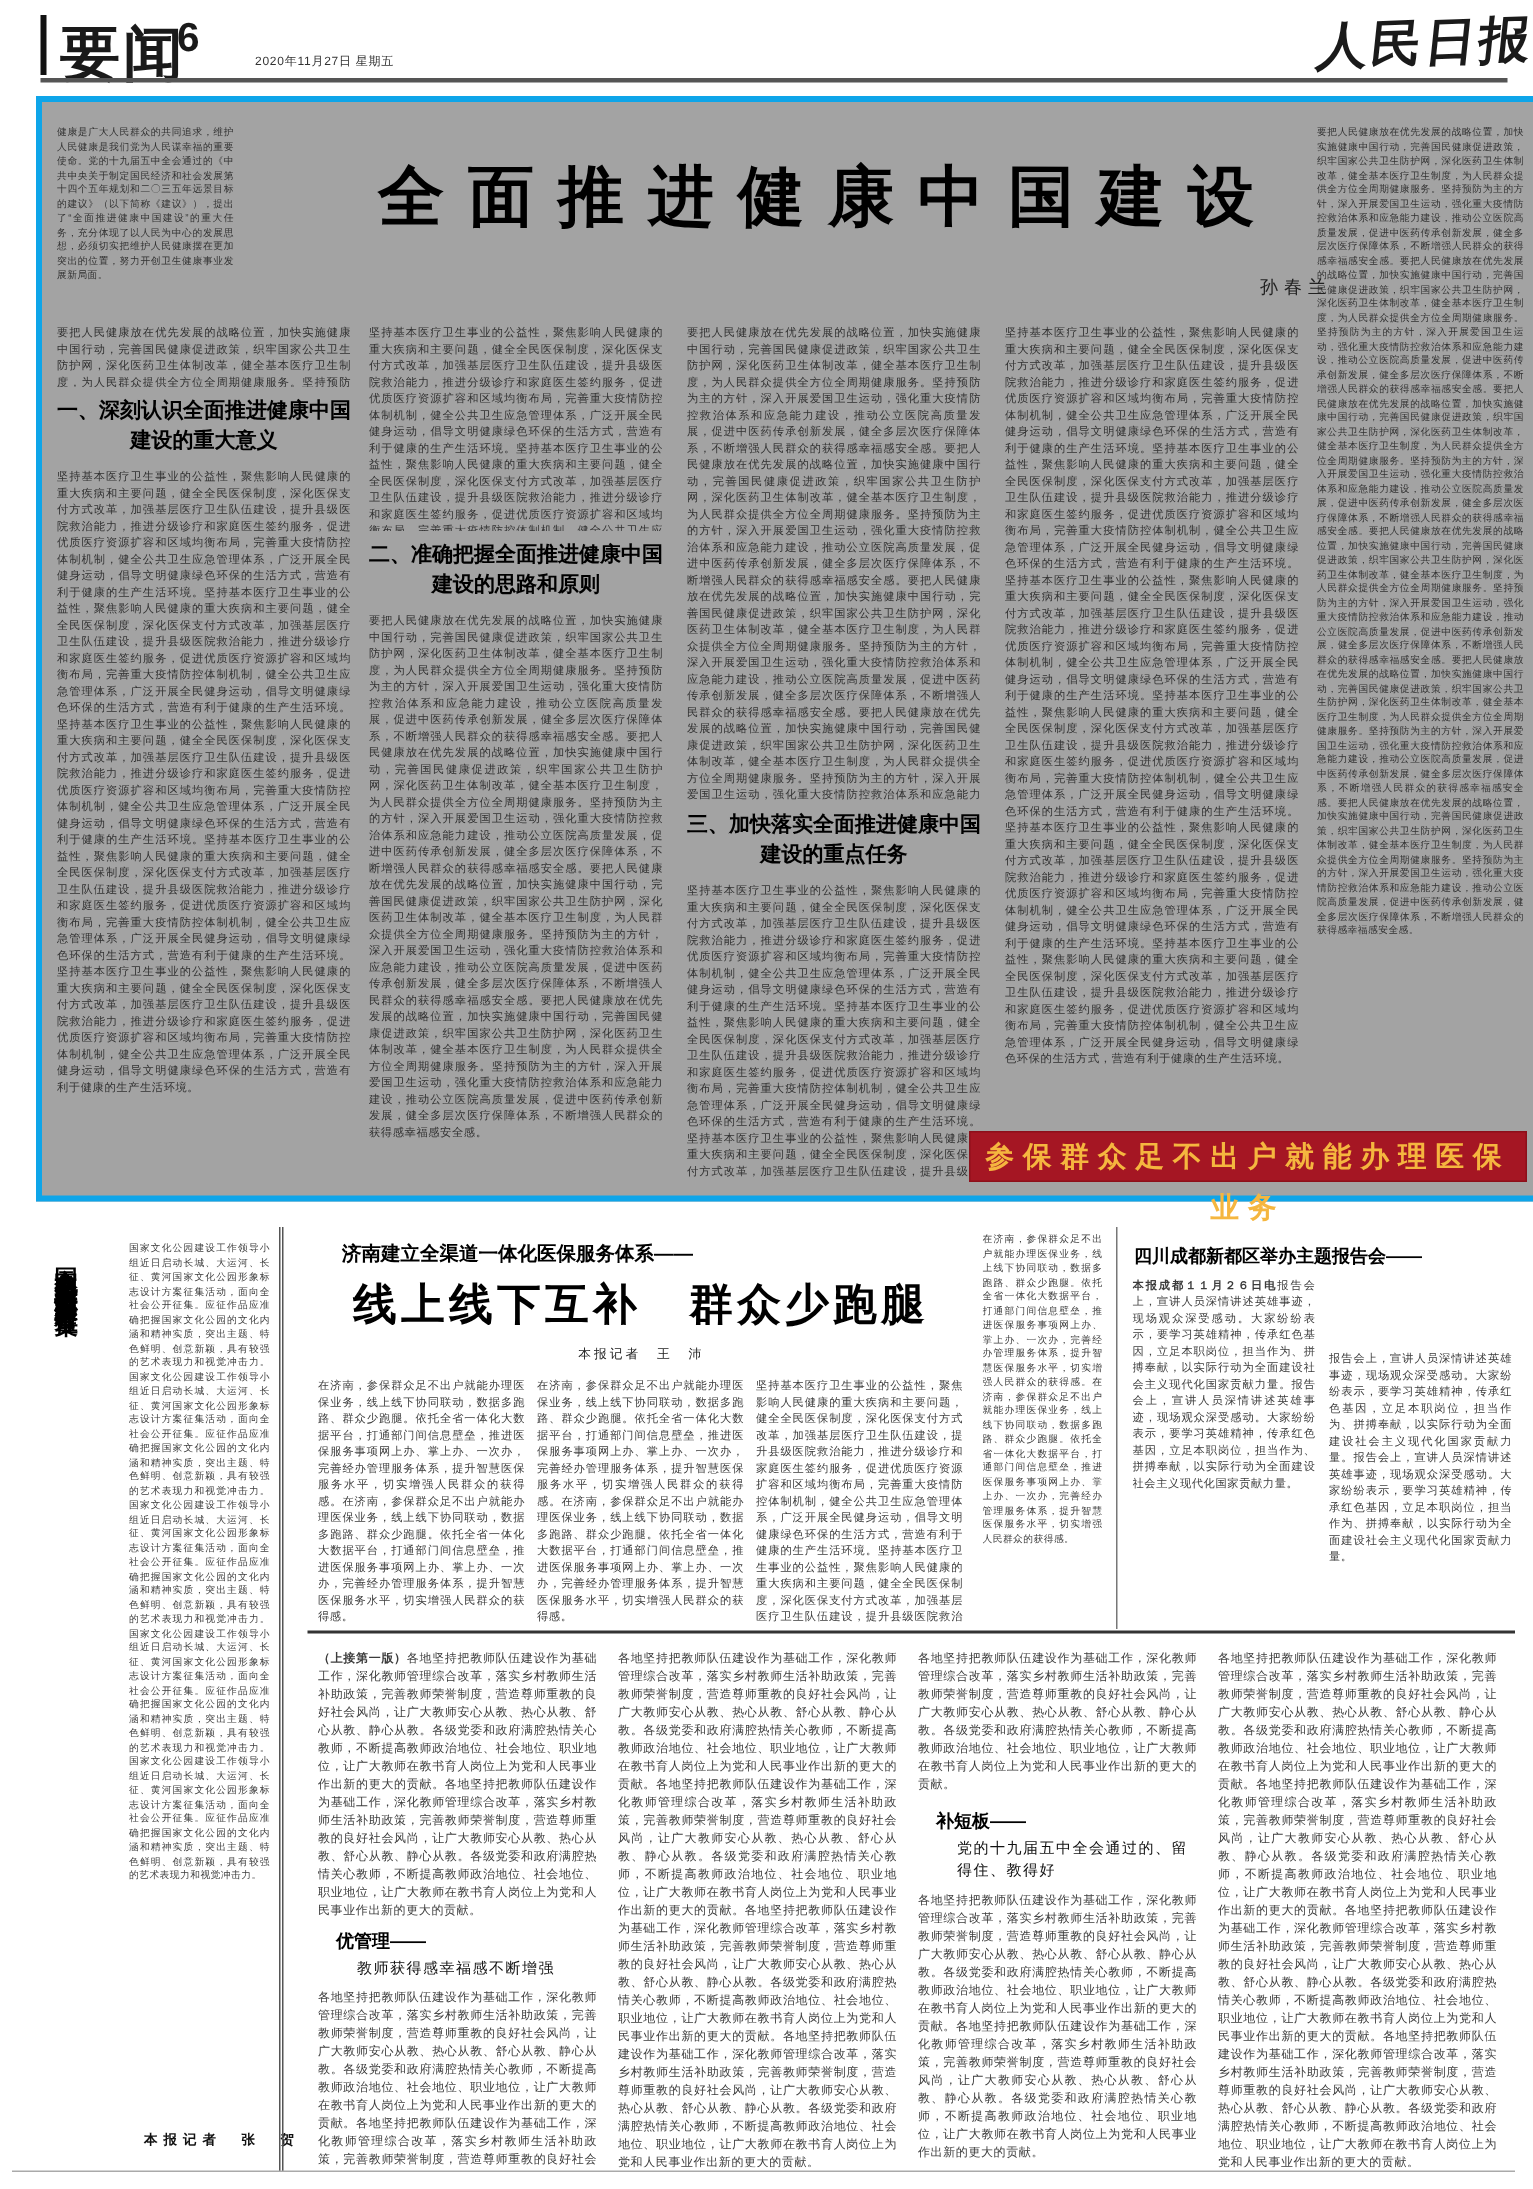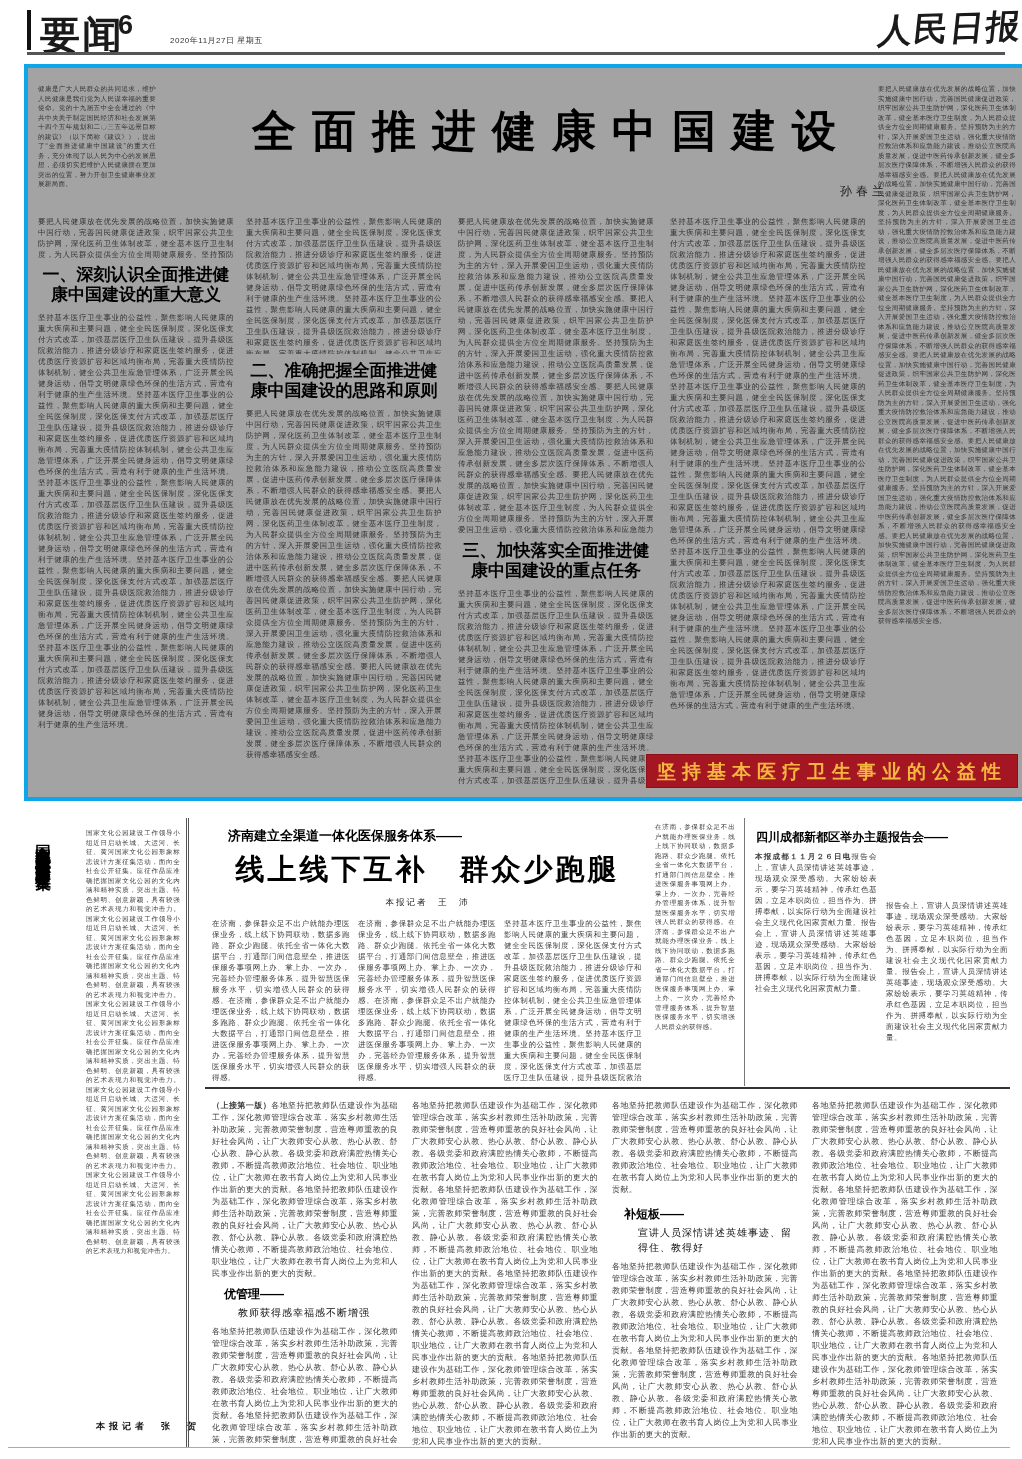--- a/index.html
+++ b/index.html
@@ -21,21 +21,21 @@
               white-space:nowrap;font-family:"Liberation Sans",sans-serif;color:#000;}
   .main-byline{font-size:12px;text-align:right;letter-spacing:4px;color:#222;margin-top:22px;}
   
   .col{display:flex;flex-direction:column;overflow:hidden;box-sizing:border-box;}
   .col p{margin:0;text-align:justify;color:#222;overflow:hidden;
          filter:blur(.35px);opacity:.88;word-break:break-all;}
   .t7 p{font-size:7.5px;line-height:11px;letter-spacing:.4px;}
   .t6 p{font-size:6.5px;line-height:9.5px;letter-spacing:.3px;}
   .t8 p{font-size:8px;line-height:12px;letter-spacing:.4px;}
   .grow{flex:1;}
-  .sec-head{font-family:Liberation Sans, sans-serif;font-weight:bold;font-size:17px;
+  .sec-head{font-family:Liberation Mono, monospace;font-weight:bold;font-size:14px;
             line-height:20px;text-align:center;margin:7px 0;color:#000;filter:none;}
   
   .banner{background:#a51623;border:1px solid #8d0f1a;color:#f5b63f;font-weight:bold;
           font-size:19px;letter-spacing:6px;text-align:center;line-height:34px;box-sizing:border-box;}
   
   .vert-title{writing-mode:vertical-rl;font-size:15.5px;font-weight:bold;letter-spacing:1.5px;
               font-family:"Liberation Serif",serif;color:#000;}
   .kicker{font-size:13px;font-weight:bold;white-space:nowrap;color:#000;}
   .kicker-sm{font-size:12px;font-weight:bold;white-space:nowrap;color:#000;}
   .mid-title{font-size:29px;font-weight:bold;text-align:center;letter-spacing:3px;white-space:nowrap;color:#000;}
@@ -91,21 +91,21 @@
     </div>
 
     <div class="abs col t7" style="left:642px;top:148px;width:196px;height:524px;">
       <p class="grow">坚持基本医疗卫生事业的公益性，聚焦影响人民健康的重大疾病和主要问题，健全全民医保制度，深化医保支付方式改革，加强基层医疗卫生队伍建设，提升县级医院救治能力，推进分级诊疗和家庭医生签约服务，促进优质医疗资源扩容和区域均衡布局，完善重大疫情防控体制机制，健全公共卫生应急管理体系，广泛开展全民健身运动，倡导文明健康绿色环保的生活方式，营造有利于健康的生产生活环境。坚持基本医疗卫生事业的公益性，聚焦影响人民健康的重大疾病和主要问题，健全全民医保制度，深化医保支付方式改革，加强基层医疗卫生队伍建设，提升县级医院救治能力，推进分级诊疗和家庭医生签约服务，促进优质医疗资源扩容和区域均衡布局，完善重大疫情防控体制机制，健全公共卫生应急管理体系，广泛开展全民健身运动，倡导文明健康绿色环保的生活方式，营造有利于健康的生产生活环境。坚持基本医疗卫生事业的公益性，聚焦影响人民健康的重大疾病和主要问题，健全全民医保制度，深化医保支付方式改革，加强基层医疗卫生队伍建设，提升县级医院救治能力，推进分级诊疗和家庭医生签约服务，促进优质医疗资源扩容和区域均衡布局，完善重大疫情防控体制机制，健全公共卫生应急管理体系，广泛开展全民健身运动，倡导文明健康绿色环保的生活方式，营造有利于健康的生产生活环境。坚持基本医疗卫生事业的公益性，聚焦影响人民健康的重大疾病和主要问题，健全全民医保制度，深化医保支付方式改革，加强基层医疗卫生队伍建设，提升县级医院救治能力，推进分级诊疗和家庭医生签约服务，促进优质医疗资源扩容和区域均衡布局，完善重大疫情防控体制机制，健全公共卫生应急管理体系，广泛开展全民健身运动，倡导文明健康绿色环保的生活方式，营造有利于健康的生产生活环境。坚持基本医疗卫生事业的公益性，聚焦影响人民健康的重大疾病和主要问题，健全全民医保制度，深化医保支付方式改革，加强基层医疗卫生队伍建设，提升县级医院救治能力，推进分级诊疗和家庭医生签约服务，促进优质医疗资源扩容和区域均衡布局，完善重大疫情防控体制机制，健全公共卫生应急管理体系，广泛开展全民健身运动，倡导文明健康绿色环保的生活方式，营造有利于健康的生产生活环境。坚持基本医疗卫生事业的公益性，聚焦影响人民健康的重大疾病和主要问题，健全全民医保制度，深化医保支付方式改革，加强基层医疗卫生队伍建设，提升县级医院救治能力，推进分级诊疗和家庭医生签约服务，促进优质医疗资源扩容和区域均衡布局，完善重大疫情防控体制机制，健全公共卫生应急管理体系，广泛开展全民健身运动，倡导文明健康绿色环保的生活方式，营造有利于健康的生产生活环境。</p>
     </div>
 
     <div class="abs col t6" style="left:850px;top:16px;width:138px;height:656px;">
       <p class="grow">要把人民健康放在优先发展的战略位置，加快实施健康中国行动，完善国民健康促进政策，织牢国家公共卫生防护网，深化医药卫生体制改革，健全基本医疗卫生制度，为人民群众提供全方位全周期健康服务。坚持预防为主的方针，深入开展爱国卫生运动，强化重大疫情防控救治体系和应急能力建设，推动公立医院高质量发展，促进中医药传承创新发展，健全多层次医疗保障体系，不断增强人民群众的获得感幸福感安全感。要把人民健康放在优先发展的战略位置，加快实施健康中国行动，完善国民健康促进政策，织牢国家公共卫生防护网，深化医药卫生体制改革，健全基本医疗卫生制度，为人民群众提供全方位全周期健康服务。坚持预防为主的方针，深入开展爱国卫生运动，强化重大疫情防控救治体系和应急能力建设，推动公立医院高质量发展，促进中医药传承创新发展，健全多层次医疗保障体系，不断增强人民群众的获得感幸福感安全感。要把人民健康放在优先发展的战略位置，加快实施健康中国行动，完善国民健康促进政策，织牢国家公共卫生防护网，深化医药卫生体制改革，健全基本医疗卫生制度，为人民群众提供全方位全周期健康服务。坚持预防为主的方针，深入开展爱国卫生运动，强化重大疫情防控救治体系和应急能力建设，推动公立医院高质量发展，促进中医药传承创新发展，健全多层次医疗保障体系，不断增强人民群众的获得感幸福感安全感。要把人民健康放在优先发展的战略位置，加快实施健康中国行动，完善国民健康促进政策，织牢国家公共卫生防护网，深化医药卫生体制改革，健全基本医疗卫生制度，为人民群众提供全方位全周期健康服务。坚持预防为主的方针，深入开展爱国卫生运动，强化重大疫情防控救治体系和应急能力建设，推动公立医院高质量发展，促进中医药传承创新发展，健全多层次医疗保障体系，不断增强人民群众的获得感幸福感安全感。要把人民健康放在优先发展的战略位置，加快实施健康中国行动，完善国民健康促进政策，织牢国家公共卫生防护网，深化医药卫生体制改革，健全基本医疗卫生制度，为人民群众提供全方位全周期健康服务。坚持预防为主的方针，深入开展爱国卫生运动，强化重大疫情防控救治体系和应急能力建设，推动公立医院高质量发展，促进中医药传承创新发展，健全多层次医疗保障体系，不断增强人民群众的获得感幸福感安全感。要把人民健康放在优先发展的战略位置，加快实施健康中国行动，完善国民健康促进政策，织牢国家公共卫生防护网，深化医药卫生体制改革，健全基本医疗卫生制度，为人民群众提供全方位全周期健康服务。坚持预防为主的方针，深入开展爱国卫生运动，强化重大疫情防控救治体系和应急能力建设，推动公立医院高质量发展，促进中医药传承创新发展，健全多层次医疗保障体系，不断增强人民群众的获得感幸福感安全感。</p>
     </div>
 
-    <div class="abs banner" style="left:618px;top:686px;width:372px;height:34px;">坚持基本医疗卫生事业的公益性</div>
+    <div class="abs banner" style="left:618px;top:686px;width:372px;height:34px;">参保群众足不出户就能办理医保业务</div>
   </div>
 
   <div class="abs vert-title" style="left:32px;top:832px;height:360px;">国家文化公园形象标志设计方案面向社会公开征集</div>
   <div class="abs col t6" style="left:86px;top:828px;width:94px;height:585px;">
     <p class="grow">国家文化公园建设工作领导小组近日启动长城、大运河、长征、黄河国家文化公园形象标志设计方案征集活动，面向全社会公开征集。应征作品应准确把握国家文化公园的文化内涵和精神实质，突出主题、特色鲜明、创意新颖，具有较强的艺术表现力和视觉冲击力。国家文化公园建设工作领导小组近日启动长城、大运河、长征、黄河国家文化公园形象标志设计方案征集活动，面向全社会公开征集。应征作品应准确把握国家文化公园的文化内涵和精神实质，突出主题、特色鲜明、创意新颖，具有较强的艺术表现力和视觉冲击力。国家文化公园建设工作领导小组近日启动长城、大运河、长征、黄河国家文化公园形象标志设计方案征集活动，面向全社会公开征集。应征作品应准确把握国家文化公园的文化内涵和精神实质，突出主题、特色鲜明、创意新颖，具有较强的艺术表现力和视觉冲击力。国家文化公园建设工作领导小组近日启动长城、大运河、长征、黄河国家文化公园形象标志设计方案征集活动，面向全社会公开征集。应征作品应准确把握国家文化公园的文化内涵和精神实质，突出主题、特色鲜明、创意新颖，具有较强的艺术表现力和视觉冲击力。国家文化公园建设工作领导小组近日启动长城、大运河、长征、黄河国家文化公园形象标志设计方案征集活动，面向全社会公开征集。应征作品应准确把握国家文化公园的文化内涵和精神实质，突出主题、特色鲜明、创意新颖，具有较强的艺术表现力和视觉冲击力。</p>
   </div>
   <div class="abs signature" style="left:96px;top:1420px;">本报记者　张　贺</div>
 
   <div class="abs divider-double" style="left:186px;top:818px;height:630px;"></div>
 
@@ -142,21 +142,21 @@
     <div class="sub-head">优管理——</div>
     <div class="sub-sub">教师获得感幸福感不断增强</div>
     <p class="grow">各地坚持把教师队伍建设作为基础工作，深化教师管理综合改革，落实乡村教师生活补助政策，完善教师荣誉制度，营造尊师重教的良好社会风尚，让广大教师安心从教、热心从教、舒心从教、静心从教。各级党委和政府满腔热情关心教师，不断提高教师政治地位、社会地位、职业地位，让广大教师在教书育人岗位上为党和人民事业作出新的更大的贡献。各地坚持把教师队伍建设作为基础工作，深化教师管理综合改革，落实乡村教师生活补助政策，完善教师荣誉制度，营造尊师重教的良好社会风尚，让广大教师安心从教、热心从教、舒心从教、静心从教。各级党委和政府满腔热情关心教师，不断提高教师政治地位、社会地位、职业地位，让广大教师在教书育人岗位上为党和人民事业作出新的更大的贡献。</p>
   </div>
   <div class="abs col t8" style="left:412px;top:1100px;width:186px;height:345px;">
     <p class="grow">各地坚持把教师队伍建设作为基础工作，深化教师管理综合改革，落实乡村教师生活补助政策，完善教师荣誉制度，营造尊师重教的良好社会风尚，让广大教师安心从教、热心从教、舒心从教、静心从教。各级党委和政府满腔热情关心教师，不断提高教师政治地位、社会地位、职业地位，让广大教师在教书育人岗位上为党和人民事业作出新的更大的贡献。各地坚持把教师队伍建设作为基础工作，深化教师管理综合改革，落实乡村教师生活补助政策，完善教师荣誉制度，营造尊师重教的良好社会风尚，让广大教师安心从教、热心从教、舒心从教、静心从教。各级党委和政府满腔热情关心教师，不断提高教师政治地位、社会地位、职业地位，让广大教师在教书育人岗位上为党和人民事业作出新的更大的贡献。各地坚持把教师队伍建设作为基础工作，深化教师管理综合改革，落实乡村教师生活补助政策，完善教师荣誉制度，营造尊师重教的良好社会风尚，让广大教师安心从教、热心从教、舒心从教、静心从教。各级党委和政府满腔热情关心教师，不断提高教师政治地位、社会地位、职业地位，让广大教师在教书育人岗位上为党和人民事业作出新的更大的贡献。各地坚持把教师队伍建设作为基础工作，深化教师管理综合改革，落实乡村教师生活补助政策，完善教师荣誉制度，营造尊师重教的良好社会风尚，让广大教师安心从教、热心从教、舒心从教、静心从教。各级党委和政府满腔热情关心教师，不断提高教师政治地位、社会地位、职业地位，让广大教师在教书育人岗位上为党和人民事业作出新的更大的贡献。</p>
   </div>
   <div class="abs col t8" style="left:612px;top:1100px;width:186px;height:345px;">
     <p style="height:98px;">各地坚持把教师队伍建设作为基础工作，深化教师管理综合改革，落实乡村教师生活补助政策，完善教师荣誉制度，营造尊师重教的良好社会风尚，让广大教师安心从教、热心从教、舒心从教、静心从教。各级党委和政府满腔热情关心教师，不断提高教师政治地位、社会地位、职业地位，让广大教师在教书育人岗位上为党和人民事业作出新的更大的贡献。</p>
     <div class="sub-head">补短板——</div>
-    <div class="sub-sub">宣讲人员深情讲述英雄事迹、留得住、教得好</div>
+    <div class="sub-sub">党的十九届五中全会通过的、留得住、教得好</div>
     <p class="grow">各地坚持把教师队伍建设作为基础工作，深化教师管理综合改革，落实乡村教师生活补助政策，完善教师荣誉制度，营造尊师重教的良好社会风尚，让广大教师安心从教、热心从教、舒心从教、静心从教。各级党委和政府满腔热情关心教师，不断提高教师政治地位、社会地位、职业地位，让广大教师在教书育人岗位上为党和人民事业作出新的更大的贡献。各地坚持把教师队伍建设作为基础工作，深化教师管理综合改革，落实乡村教师生活补助政策，完善教师荣誉制度，营造尊师重教的良好社会风尚，让广大教师安心从教、热心从教、舒心从教、静心从教。各级党委和政府满腔热情关心教师，不断提高教师政治地位、社会地位、职业地位，让广大教师在教书育人岗位上为党和人民事业作出新的更大的贡献。</p>
   </div>
   <div class="abs col t8" style="left:812px;top:1100px;width:186px;height:345px;">
     <p class="grow">各地坚持把教师队伍建设作为基础工作，深化教师管理综合改革，落实乡村教师生活补助政策，完善教师荣誉制度，营造尊师重教的良好社会风尚，让广大教师安心从教、热心从教、舒心从教、静心从教。各级党委和政府满腔热情关心教师，不断提高教师政治地位、社会地位、职业地位，让广大教师在教书育人岗位上为党和人民事业作出新的更大的贡献。各地坚持把教师队伍建设作为基础工作，深化教师管理综合改革，落实乡村教师生活补助政策，完善教师荣誉制度，营造尊师重教的良好社会风尚，让广大教师安心从教、热心从教、舒心从教、静心从教。各级党委和政府满腔热情关心教师，不断提高教师政治地位、社会地位、职业地位，让广大教师在教书育人岗位上为党和人民事业作出新的更大的贡献。各地坚持把教师队伍建设作为基础工作，深化教师管理综合改革，落实乡村教师生活补助政策，完善教师荣誉制度，营造尊师重教的良好社会风尚，让广大教师安心从教、热心从教、舒心从教、静心从教。各级党委和政府满腔热情关心教师，不断提高教师政治地位、社会地位、职业地位，让广大教师在教书育人岗位上为党和人民事业作出新的更大的贡献。各地坚持把教师队伍建设作为基础工作，深化教师管理综合改革，落实乡村教师生活补助政策，完善教师荣誉制度，营造尊师重教的良好社会风尚，让广大教师安心从教、热心从教、舒心从教、静心从教。各级党委和政府满腔热情关心教师，不断提高教师政治地位、社会地位、职业地位，让广大教师在教书育人岗位上为党和人民事业作出新的更大的贡献。</p>
   </div>
 
   <div class="abs" style="left:8px;top:1447px;width:1002px;height:1px;background:#aaa;"></div>
 
 </div>
 

